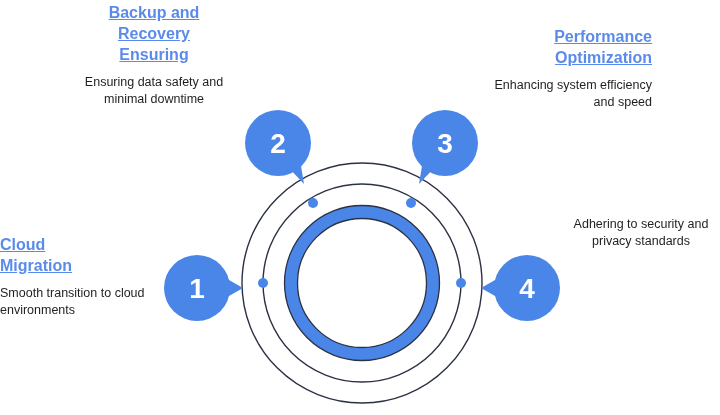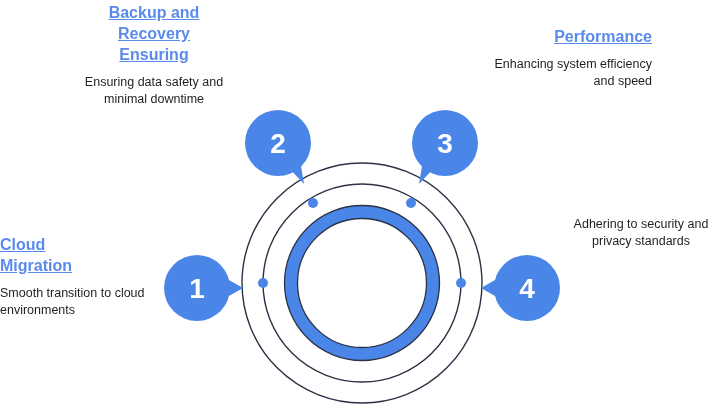--- a/index.html
+++ b/index.html
@@ -147,20 +147,21 @@
       <span>Backup and</span><br>
       <span>Recovery</span><br>
       <span>Ensuring</span>
     </div>
     <p class="label-desc">Ensuring data safety and minimal downtime</p>
   </div>
 
   <div class="label-block" id="block-3">
     <div class="label-title">
       <span>Performance</span><br>
+      <span>Optimization</span>
     </div>
     <p class="label-desc">Enhancing system efficiency and speed</p>
   </div>
 
   <div class="label-block" id="block-4">
     <p class="label-desc">Adhering to security and privacy standards</p>
   </div>
 
 </div>
 

